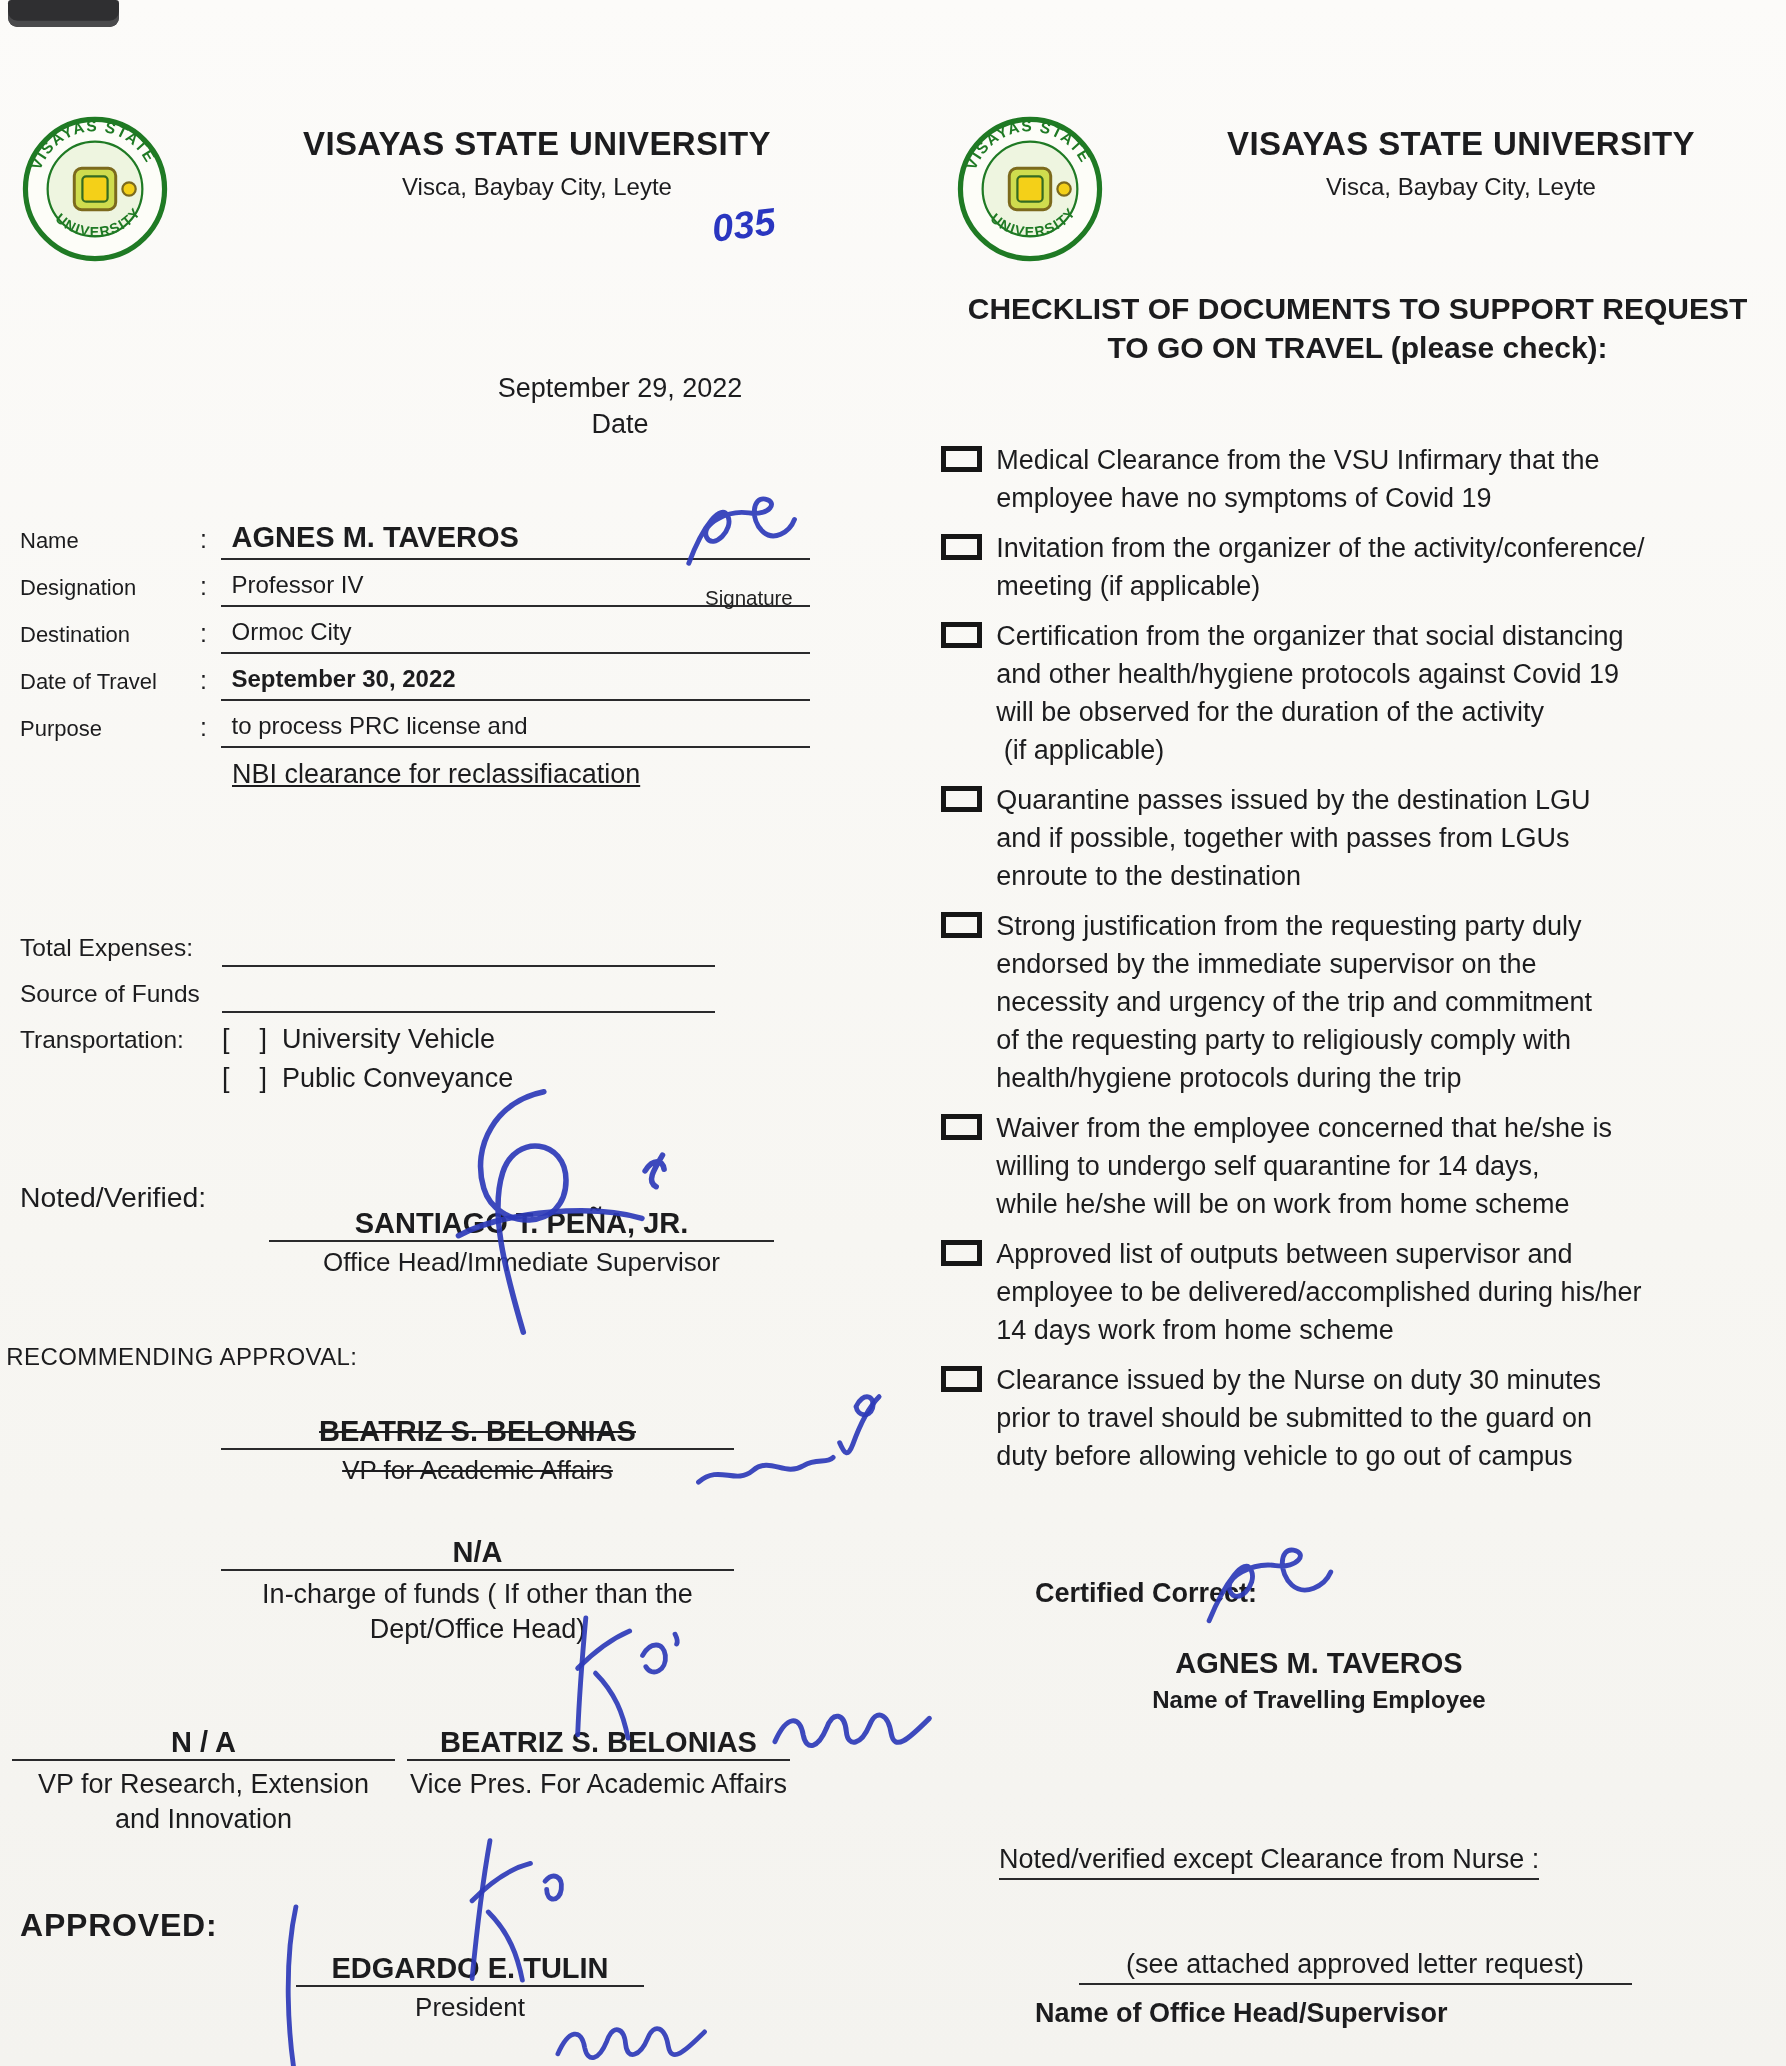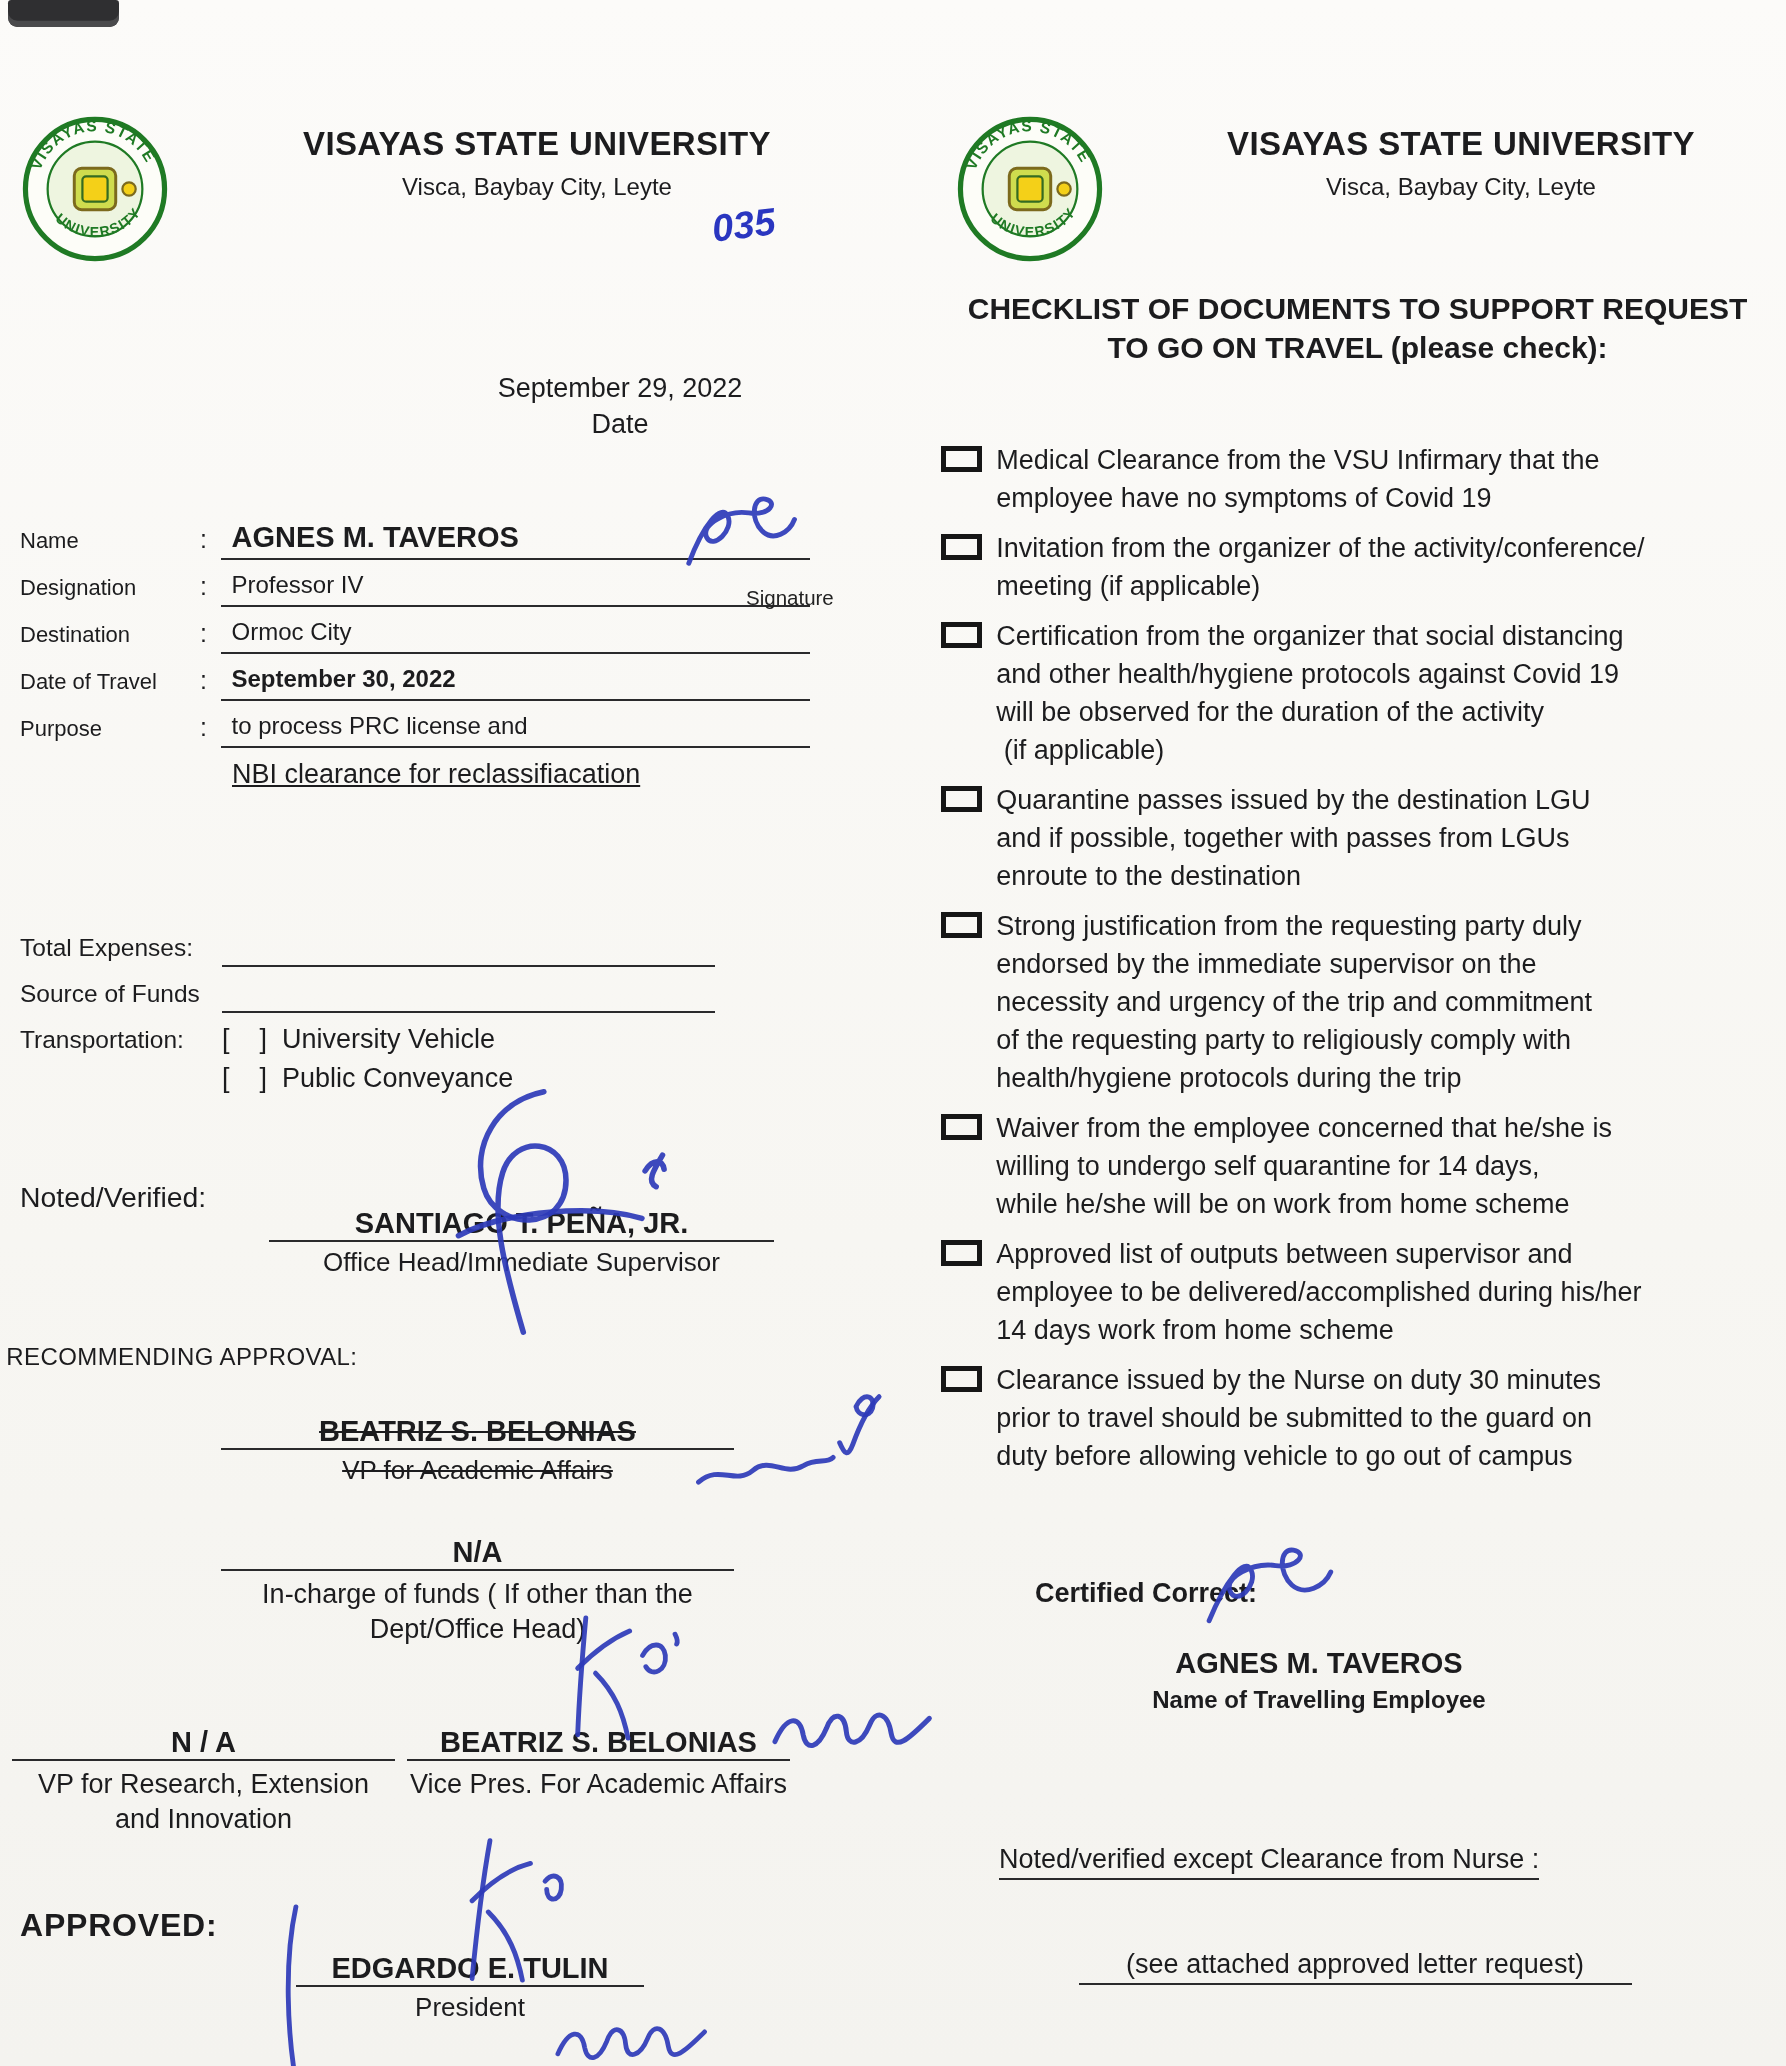--- a/index.html
+++ b/index.html
@@ -128,21 +128,21 @@
       <span class="field-label">Purpose</span>
       <span class="field-colon"></span>
       <span class="field-value">to process PRC license and</span>
     </div>
     <div class="purpose2">NBI clearance for reclassifiacation</div>
   </div>
 
   <svg class="abs sig" style="left:679px;top:491px" width="122" height="91" viewBox="0 0 150 110">
     <path d="M12,88 C30,40 52,14 60,30 C68,46 42,72 34,56 C26,40 60,22 86,26 C112,30 122,12 106,9 C90,6 88,34 102,48 C116,62 136,50 142,34"></path>
   </svg>
-  <div class="abs sig-caption" style="left:746px;top:586px">Signature</div>
+  <div class="abs sig-caption" style="left:705px;top:586px">Signature</div>
 
   <div class="abs expenses">
     <div class="exp-row">
       <span class="exp-label">Total Expenses:</span>
       <span class="exp-blank"></span>
     </div>
     <div class="exp-row">
       <span class="exp-label">Source of Funds</span>
       <span class="exp-blank"></span>
     </div>
@@ -324,16 +324,17 @@
   </div>
 
   <div class="abs" style="left:999px;top:1844px;width:758px">
     <span class="ul" style="font-size:27px">Noted/verified except Clearance from Nurse :</span>
   </div>
 
   <div class="abs" style="left:1027px;top:1949px;width:656px">
     <div class="center">
       <span class="ul" style="font-size:27px;min-width:553px">(see attached approved letter request)</span>
     </div>
+    <div class="bold" style="font-size:27px;margin-top:12.6px;padding-left:8px">Name of Office Head/Supervisor</div>
   </div>
 
 </div>
 
 
 </body></html>

